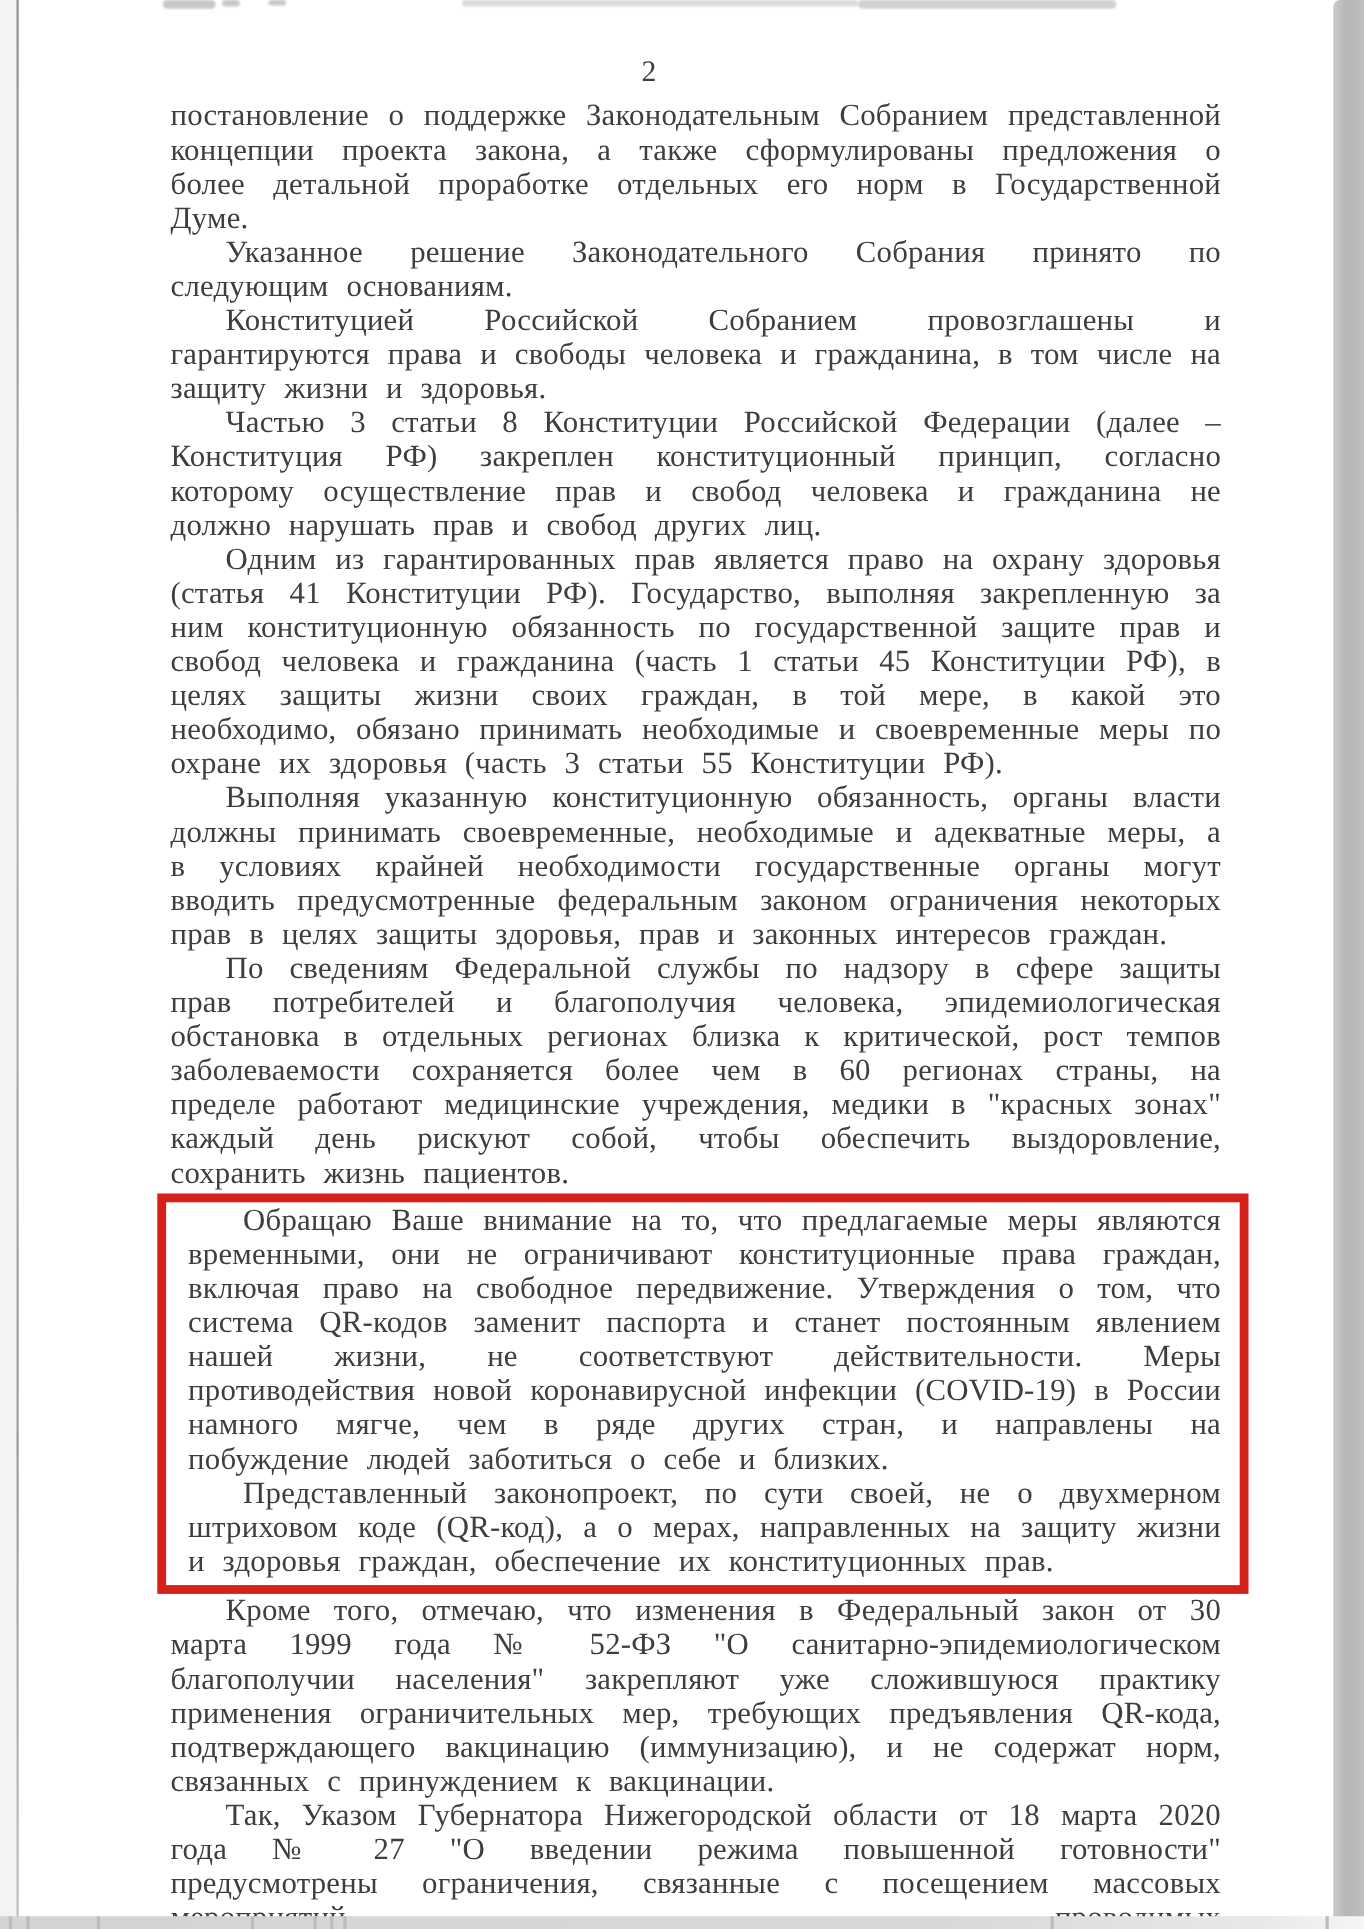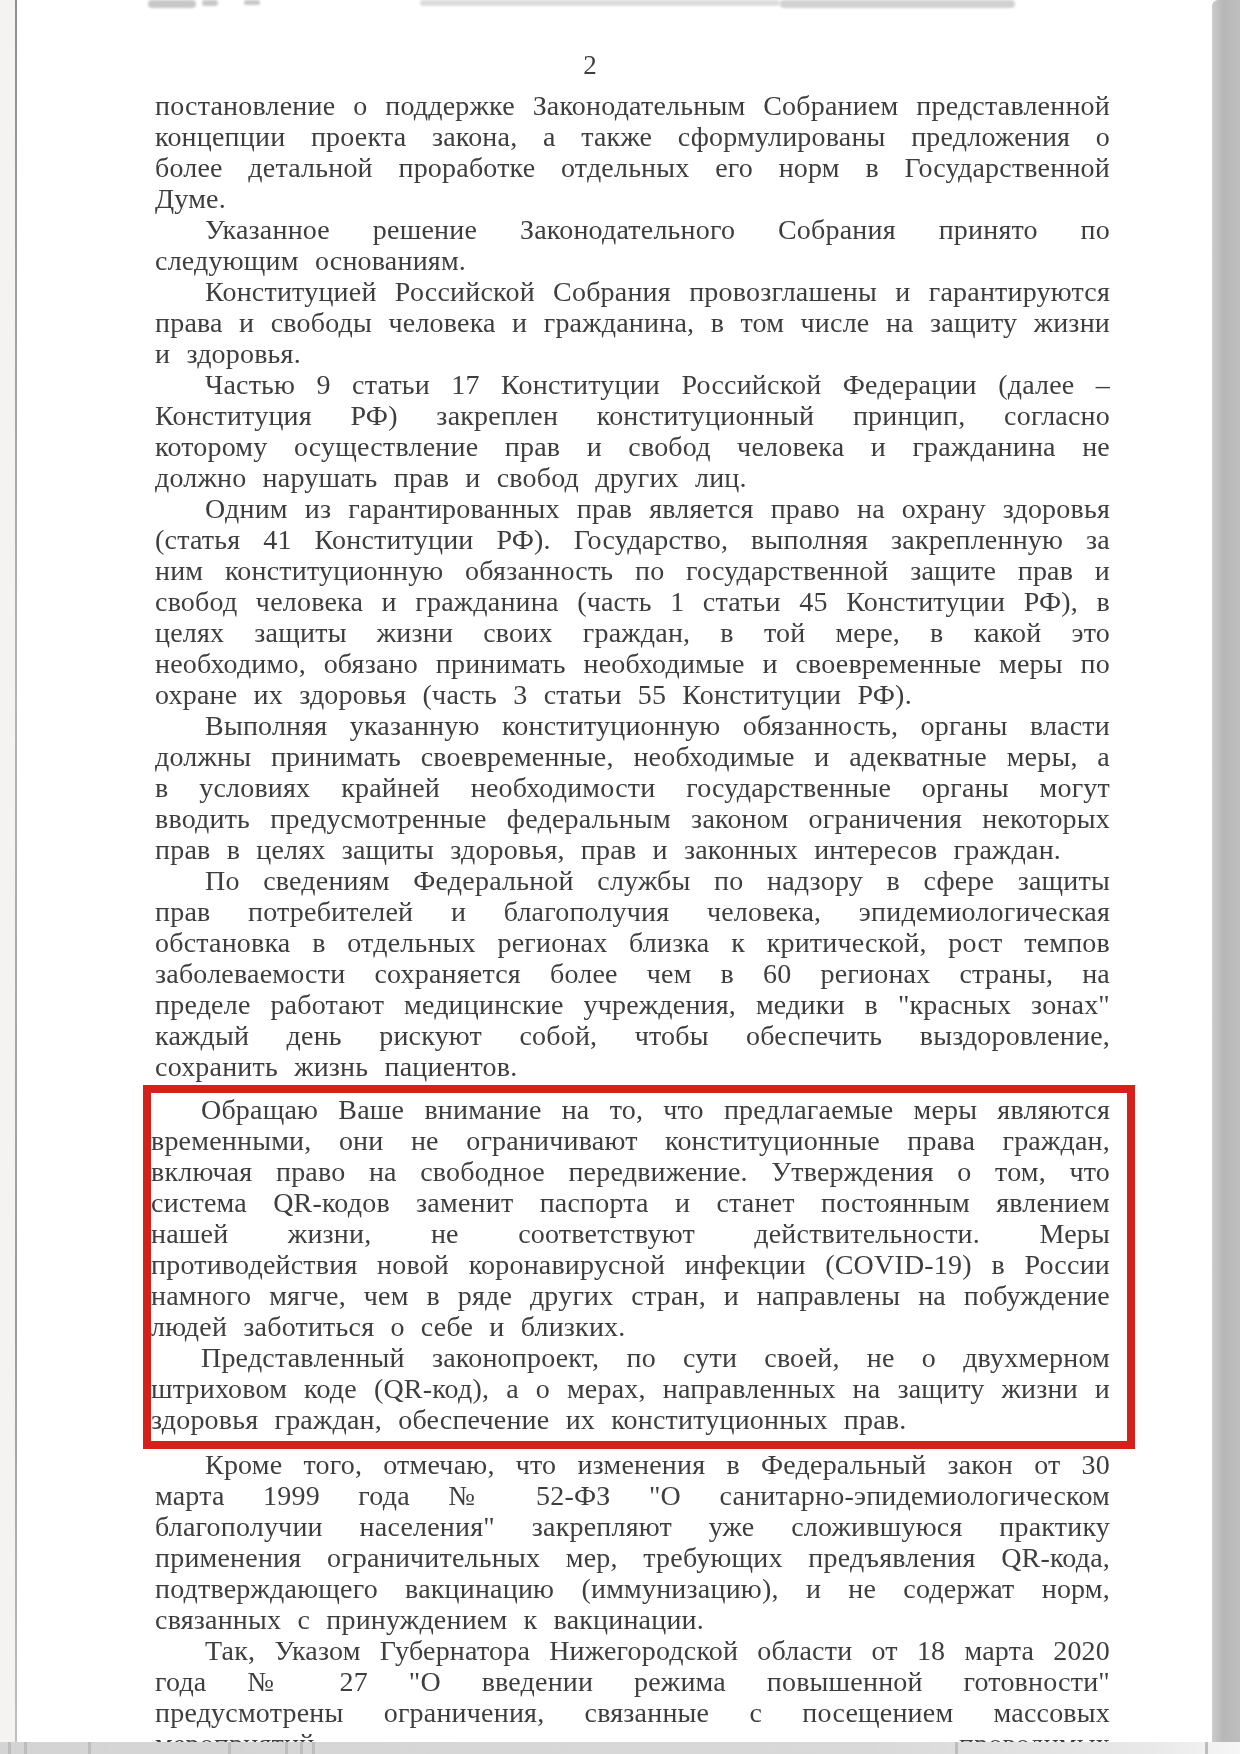--- a/index.html
+++ b/index.html
@@ -55,21 +55,21 @@
     text-align: justify;
     word-spacing: 9px;
     letter-spacing: 0.2px;
   }
   .p { margin: 0; }
   .indent { text-indent: 50px; }
   .cont { text-align-last: justify; }
   .redbox {
     border: 8px solid #d6201c;
     margin: 3px -25px 0 -12px;
-    padding: 1px 17px 6px 0;
+    padding: 1px 17px 6px 20px;
   }
 </style>
 </head>
 <body>
 
 <div class="page">
 
   <div class="left-strip"></div>
   <div class="left-line"></div>
   <div class="right-band"></div>
@@ -78,22 +78,22 @@
   <div class="smudge" style="left:202px; top:0; width:16px; height:6px;"></div>
   <div class="smudge" style="left:244px; top:0; width:16px; height:5px;"></div>
   <div class="smudge" style="left:420px; top:0; width:360px; height:6px; opacity:.35;"></div>
   <div class="smudge" style="left:780px; top:0; width:235px; height:8px; opacity:.45;"></div>
 
   <div class="pagenum">2</div>
 
   <div class="content">
     <p class="p">постановление о поддержке Законодательным Собранием представленной концепции проекта закона, а также сформулированы предложения о более детальной проработке отдельных его норм в Государственной Думе.</p>
     <p class="p indent">Указанное решение Законодательного Собрания принято по следующим основаниям.</p>
-    <p class="p indent">Конституцией Российской Собрания провозглашены и гарантируются права и свободы человека и гражданина, в том числе на защиту жизни и здоровья.</p>
-    <p class="p indent">Частью 9 статьи 17 Конституции Российской Федерации (далее – Конституция РФ) закреплен конституционный принцип, согласно которому осуществление прав и свобод человека и гражданина не должно нарушать прав и свобод других лиц.</p>
+    <p class="p indent">Конституцией Российской Собранием провозглашены и гарантируются права и свободы человека и гражданина, в том числе на защиту жизни и здоровья.</p>
+    <p class="p indent">Частью 3 статьи 8 Конституции Российской Федерации (далее – Конституция РФ) закреплен конституционный принцип, согласно которому осуществление прав и свобод человека и гражданина не должно нарушать прав и свобод других лиц.</p>
     <p class="p indent">Одним из гарантированных прав является право на охрану здоровья (статья 41 Конституции РФ). Государство, выполняя закрепленную за ним конституционную обязанность по государственной защите прав и свобод человека и гражданина (часть 1 статьи 45 Конституции РФ), в целях защиты жизни своих граждан, в той мере, в какой это необходимо, обязано принимать необходимые и своевременные меры по охране их здоровья (часть 3 статьи 55 Конституции РФ).</p>
     <p class="p indent">Выполняя указанную конституционную обязанность, органы власти должны принимать своевременные, необходимые и адекватные меры, а в условиях крайней необходимости государственные органы могут вводить предусмотренные федеральным законом ограничения некоторых прав в целях защиты здоровья, прав и законных интересов граждан.</p>
     <p class="p indent">По сведениям Федеральной службы по надзору в сфере защиты прав потребителей и благополучия человека, эпидемиологическая обстановка в отдельных регионах близка к критической, рост темпов заболеваемости сохраняется более чем в 60 регионах страны, на пределе работают медицинские учреждения, медики в "красных зонах" каждый день рискуют собой, чтобы обеспечить выздоровление, сохранить жизнь пациентов.</p>
 
     <div class="redbox">
       <p class="p indent">Обращаю Ваше внимание на то, что предлагаемые меры являются временными, они не ограничивают конституционные права граждан, включая право на свободное передвижение. Утверждения о том, что система QR-кодов заменит паспорта и станет постоянным явлением нашей жизни, не соответствуют действительности. Меры противодействия новой коронавирусной инфекции (COVID-19) в России намного мягче, чем в ряде других стран, и направлены на побуждение людей заботиться о себе и близких.</p>
       <p class="p indent">Представленный законопроект, по сути своей, не о двухмерном штриховом коде (QR-код), а о мерах, направленных на защиту жизни и здоровья граждан, обеспечение их конституционных прав.</p>
     </div>
 
     <p class="p indent">Кроме того, отмечаю, что изменения в Федеральный закон от 30 марта 1999 года № 52-ФЗ "О санитарно-эпидемиологическом благополучии населения" закрепляют уже сложившуюся практику применения ограничительных мер, требующих предъявления QR-кода, подтверждающего вакцинацию (иммунизацию), и не содержат норм, связанных с принуждением к вакцинации.</p>

